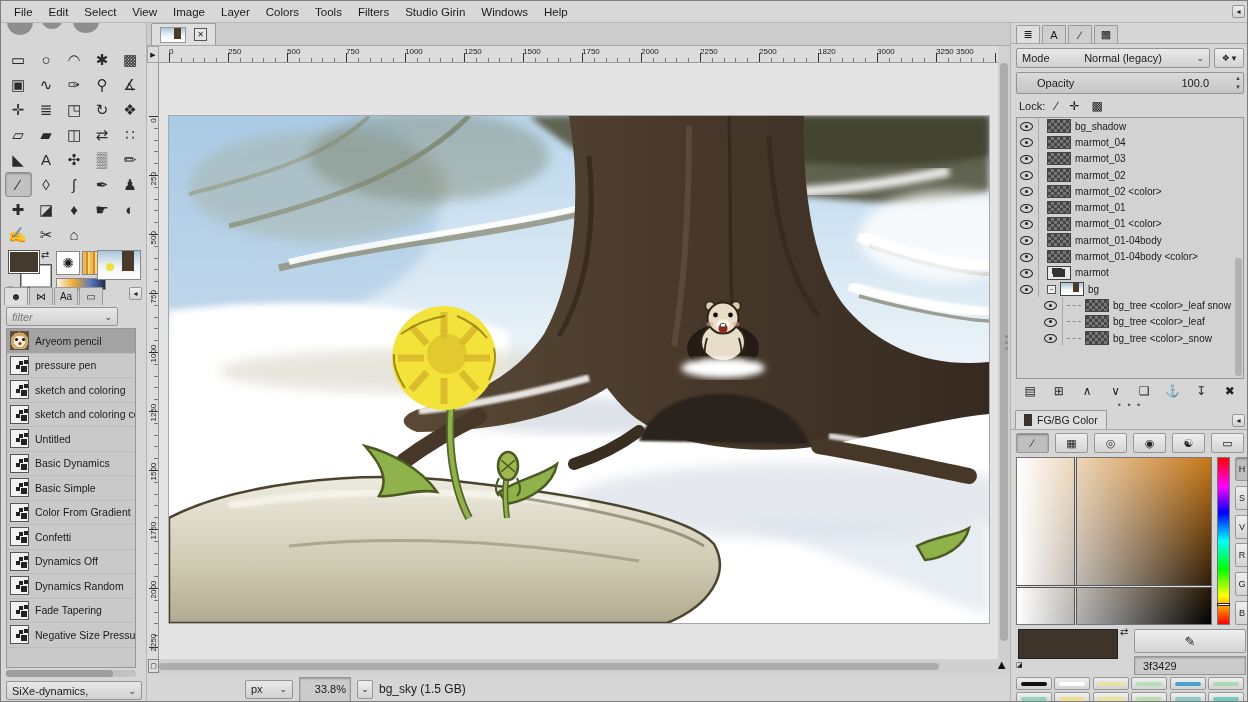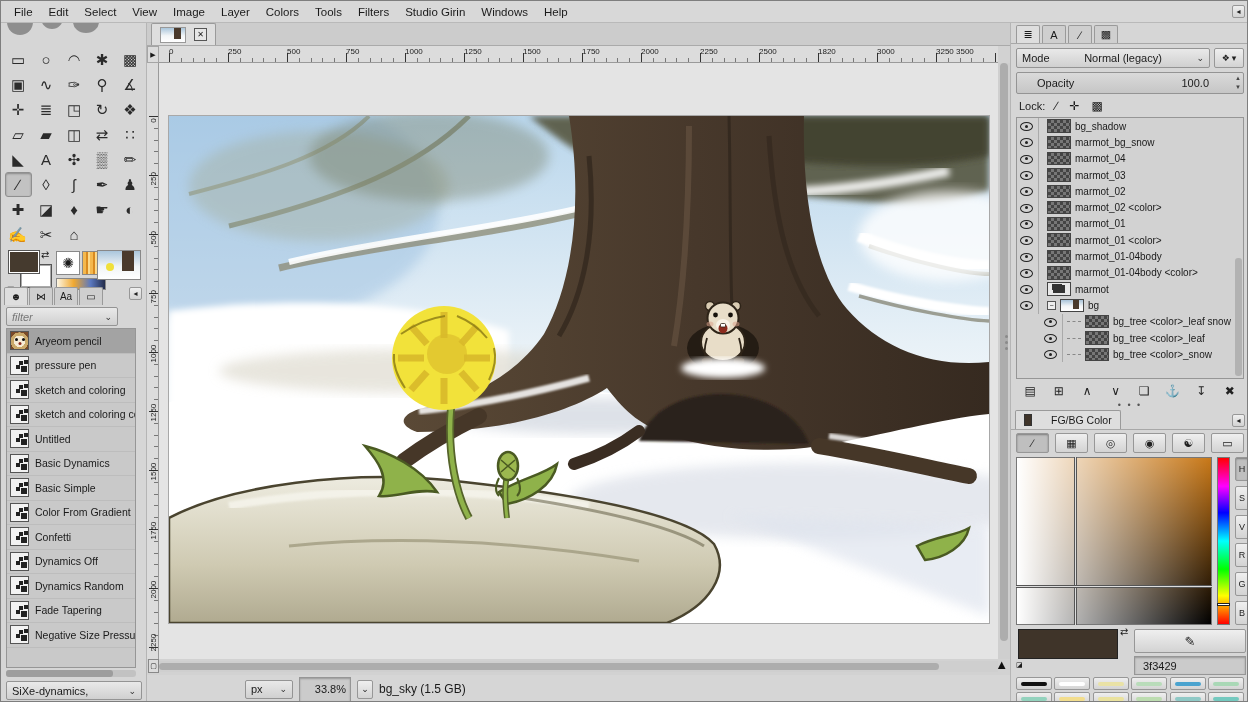--- a/index.html
+++ b/index.html
@@ -116,21 +116,21 @@
   .lrow .thumb.image::before { content:""; position:absolute; right:4px; top:0; width:6px; height:9px; background:#4a3a2c; }
   .lrow .thumb.folder { background:#e8e8e8; position:relative; }
   .lrow .thumb.folder::before { content:""; position:absolute; left:5px; top:2px; width:12px; height:8px; background:#333; box-shadow:-2px -2px 0 -1px #333; }
   .lrow .lname { font-size:10px; white-space:nowrap; }
   #layers-vscroll { position:absolute; right:1px; top:140px; width:7px; height:118px; background:#b2b2b2; border-radius:3px; }
   #layers-footer { display:flex; justify-content:space-around; align-items:center; height:22px; margin:1px 5px 0 5px; }
   #layers-footer .fbtn { width:22px; height:18px; background:none; border:none; font-size:12px; }
   #dots-sep { text-align:center; font-size:9px; letter-spacing:2px; color:#555; height:8px; line-height:6px; }
 
   #fgbg-tabrow { display:flex; align-items:flex-end; height:20px; padding-left:4px; border-bottom:1px solid #a8a8a8; position:relative; }
-  #fgbg-tab { display:flex; align-items:center; gap:19px; height:19px; padding:0 8px; background:#dedede; border:1px solid #9a9a9a; border-bottom:none; border-radius:2px 2px 0 0; font-size:10.5px; }
+  #fgbg-tab { display:flex; align-items:center; gap:5px; height:19px; padding:0 8px; background:#dedede; border:1px solid #9a9a9a; border-bottom:none; border-radius:2px 2px 0 0; font-size:10.5px; }
   #fgbg-tab .mini-swatch { width:8px; height:12px; border:1px solid #333; }
   #coltype-row { display:flex; justify-content:space-between; padding:3px 5px; }
   #coltype-row .btn { width:33px; height:20px; font-size:11px; }
   #colorsel { position:relative; margin:1px 5px; height:168px; }
   #sv-square { position:absolute; left:0; top:0; width:196px; height:168px; border:1px solid #777; background-color:#c87818; background-image:linear-gradient(to right,#fff,rgba(255,255,255,0)),linear-gradient(to top,#000,rgba(0,0,0,0)); }
   #sv-v { position:absolute; left:58px; top:0; width:3px; height:168px; background:#ddd; border-left:1px solid #555; border-right:1px solid #555; }
   #sv-h { position:absolute; left:0; top:128px; width:196px; height:3px; background:#ddd; border-top:1px solid #555; border-bottom:1px solid #555; }
   #hue-strip { position:absolute; left:201px; top:0; width:13px; height:168px; border:1px solid #777;
     background:linear-gradient(to bottom,#f00 0%,#f0f 17%,#00f 33%,#0ff 50%,#0f0 67%,#ff0 83%,#f00 100%); }
   #hue-mark { position:absolute; left:201px; top:146px; width:13px; height:3px; border:1px solid #222; background:#fff; }
@@ -662,28 +662,20 @@
 
           <div class="lrow">
             <span class="eye"></span>
             <span class="sep"></span>
             <span class="treeline"></span>
 
             <span class="thumb checker"></span>
             <span class="lname">bg_shadow</span>
           </div>
 
-          <div class="lrow">
-            <span class="eye"></span>
-            <span class="sep"></span>
-            <span class="treeline"></span>
-
-            <span class="thumb checker"></span>
-            <span class="lname">marmot_bg_snow</span>
-          </div>
 
           <div class="lrow">
             <span class="eye"></span>
             <span class="sep"></span>
             <span class="treeline"></span>
 
             <span class="thumb checker"></span>
             <span class="lname">marmot_04</span>
           </div>
 

